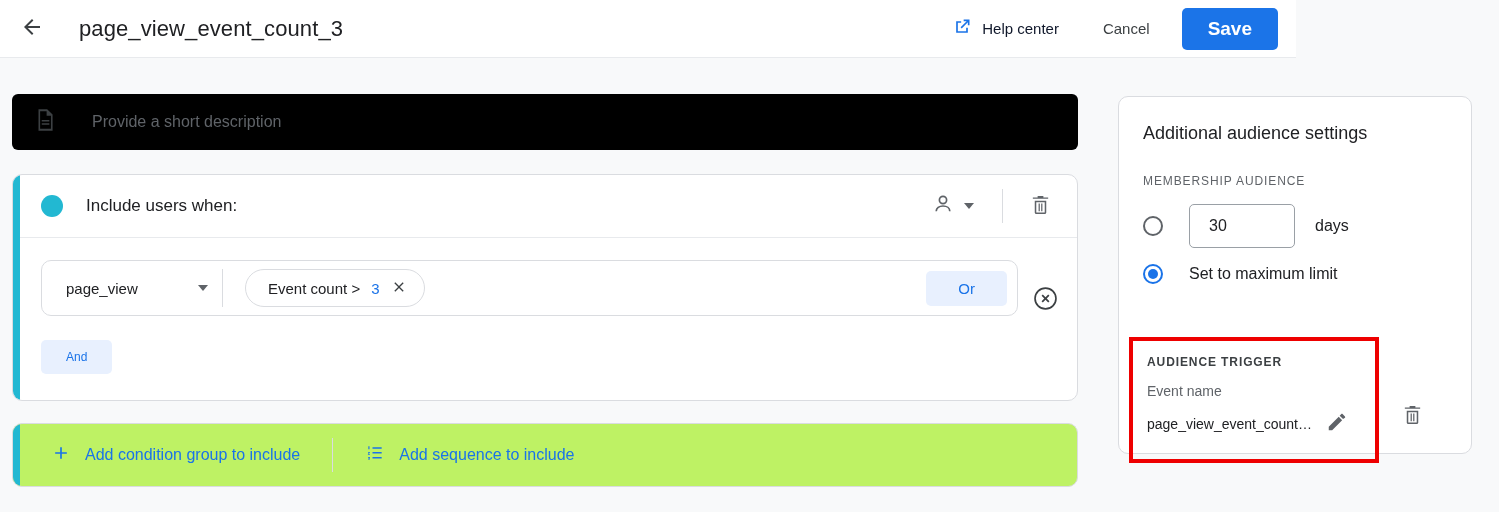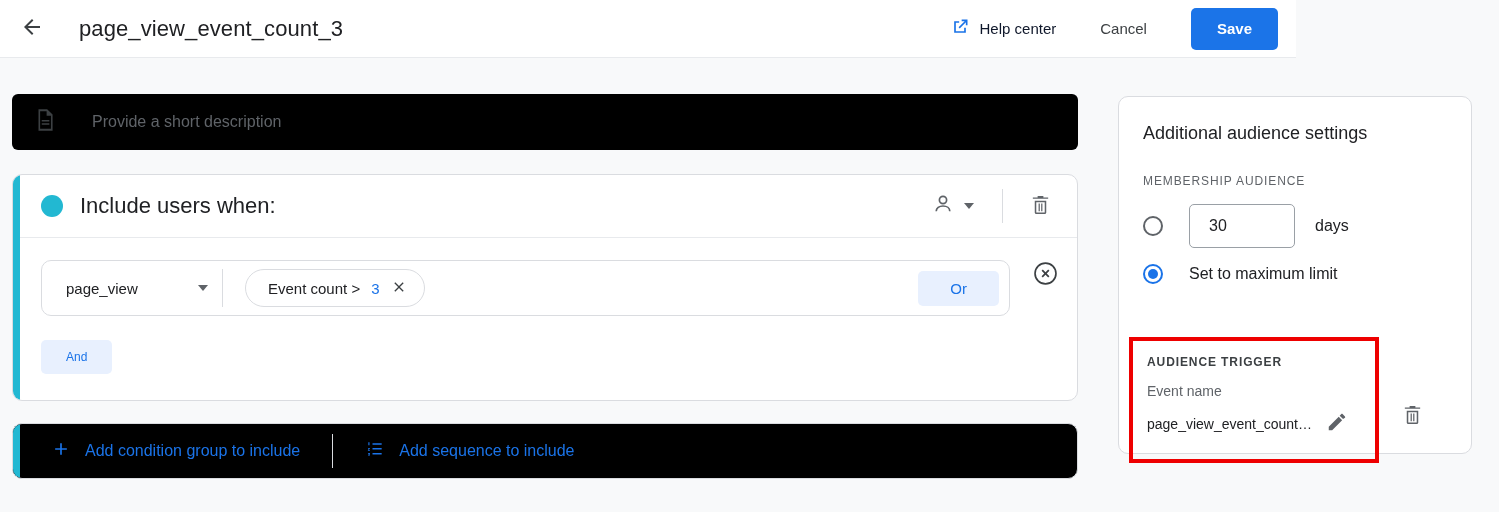--- a/index.html
+++ b/index.html
@@ -55,27 +55,27 @@
     font-size: 15px;
     color: #3c4043;
     padding: 9px 16px;
     margin-left: 18px;
     border-radius: 4px;
     cursor: pointer;
   }
   .save-btn {
     background: #1b74e8;
     color: #ffffff;
-    font-size: 15px;
+    font-size: 19px;
     font-weight: bold;
     border: none;
     border-radius: 5px;
     padding: 0 26px;
     height: 42px;
-    margin-left: 28px;
+    margin-left: 16px;
     cursor: pointer;
     font-family: "Liberation Sans", sans-serif;
   }
 
   
   .left-col {
     position: absolute;
     left: 0; top: 58px;
     width: 1100px;
   }
@@ -120,23 +120,23 @@
     padding-left: 28px;
     padding-right: 18px;
   }
   .teal-dot {
     width: 22px; height: 22px;
     border-radius: 50%;
     background: #22b8d2;
     flex: none;
   }
   .card-head-label {
-    font-size: 22px;
-    color: #202124;
-    margin-left: 17px;
+    font-size: 17px;
+    color: #202124;
+    margin-left: 23px;
   }
   .head-tools {
     margin-left: auto;
     display: flex;
     align-items: center;
   }
   .person-select {
     display: flex; align-items: center; gap: 9px;
     padding: 8px 10px;
     cursor: pointer;
@@ -148,23 +148,22 @@
   }
   .icon-btn {
     width: 38px; height: 38px;
     display: flex; align-items: center; justify-content: center;
     border-radius: 50%;
     cursor: pointer;
   }
 
   .cond-row {
     display: flex;
-    align-items: flex-start;
+    align-items: flex-end;
     padding: 22px 18px 0 28px;
-    gap: 8px;
   }
   .cond-box {
     flex: 1;
     min-height: 56px;
     border: 1px solid #dadce0;
     border-radius: 10px;
     display: flex;
     align-items: center;
     padding: 0 4px;
   }
@@ -230,24 +229,24 @@
     color: #1a73e8;
     font-size: 12px;
     border-radius: 5px;
     padding: 10px 25px;
     cursor: pointer;
   }
 
   .add-card {
     position: relative;
     margin: 22px 22px 0 12px;
-    background: #000000;
+    background: #bef264;
     border: 1px solid #dadce0;
     border-radius: 10px;
-    height: 56px;
+    height: 64px;
     display: flex;
     align-items: center;
     padding-left: 28px;
     overflow: hidden;
   }
   .add-card::before {
     content: "";
     position: absolute;
     left: 0; top: 0; bottom: 0;
     width: 7px;

